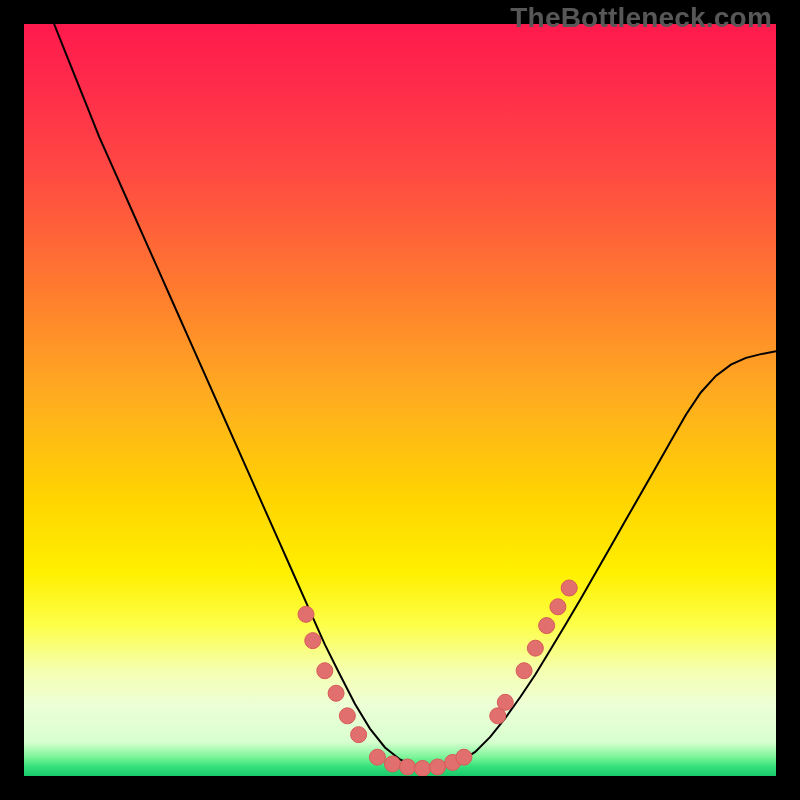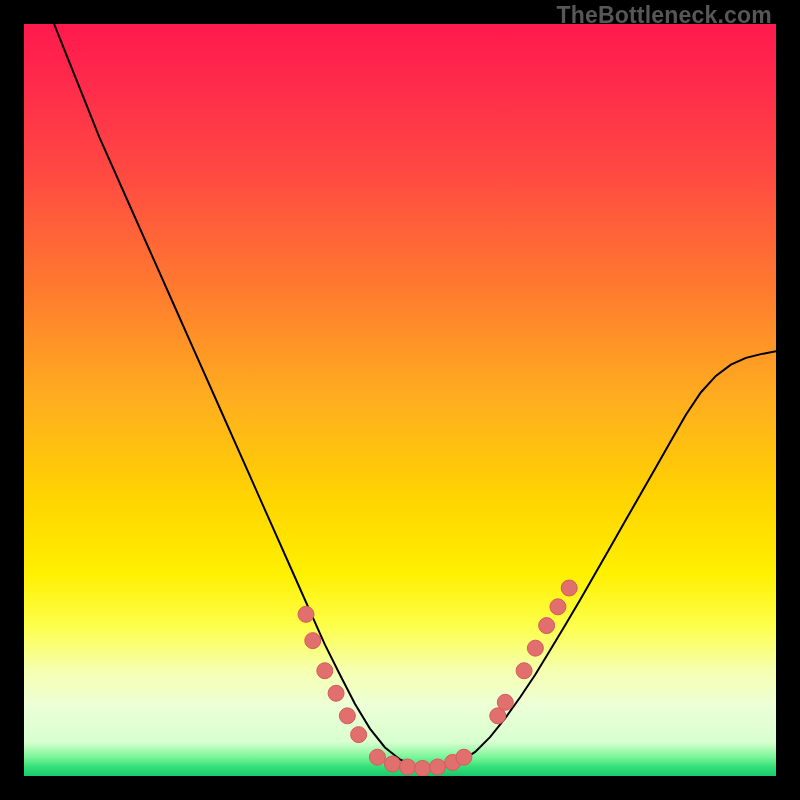--- a/index.html
+++ b/index.html
@@ -23,21 +23,21 @@
     top: 24px;
     width: 752px;
     height: 752px;
     overflow: hidden;
   }
   .watermark {
     position: absolute;
     top: 2px;
     right: 28px;
     color: #575757;
-    font-size: 23px;
+    font-size: 28px;
     font-weight: 600;
     letter-spacing: 0.2px;
     font-family: Arial, Helvetica, sans-serif;
   }
   svg { display: block; }
 </style>
 </head>
 <body>
 
 <div class="frame">

